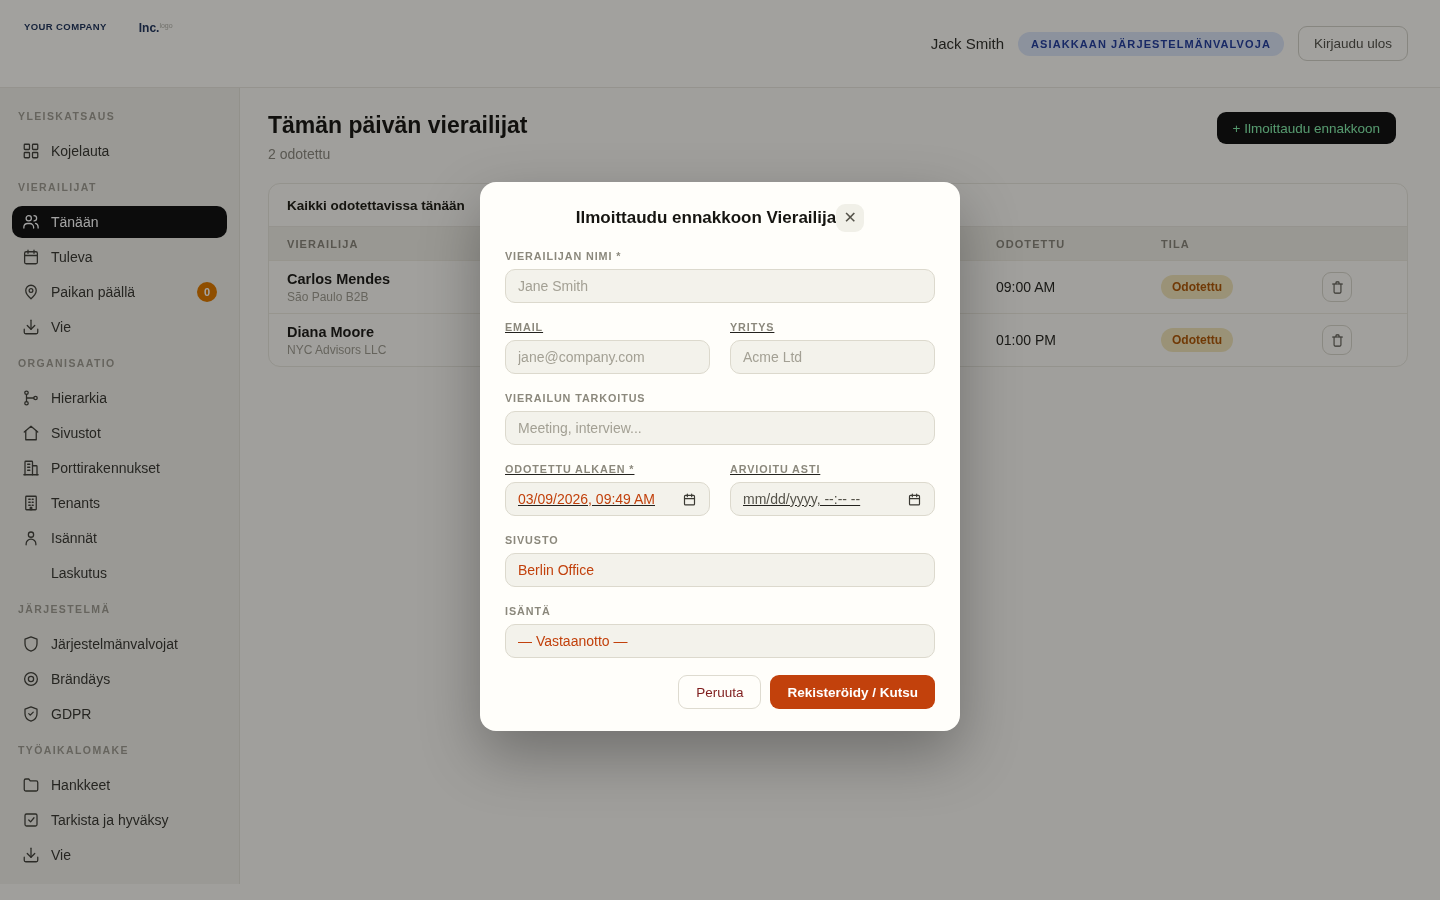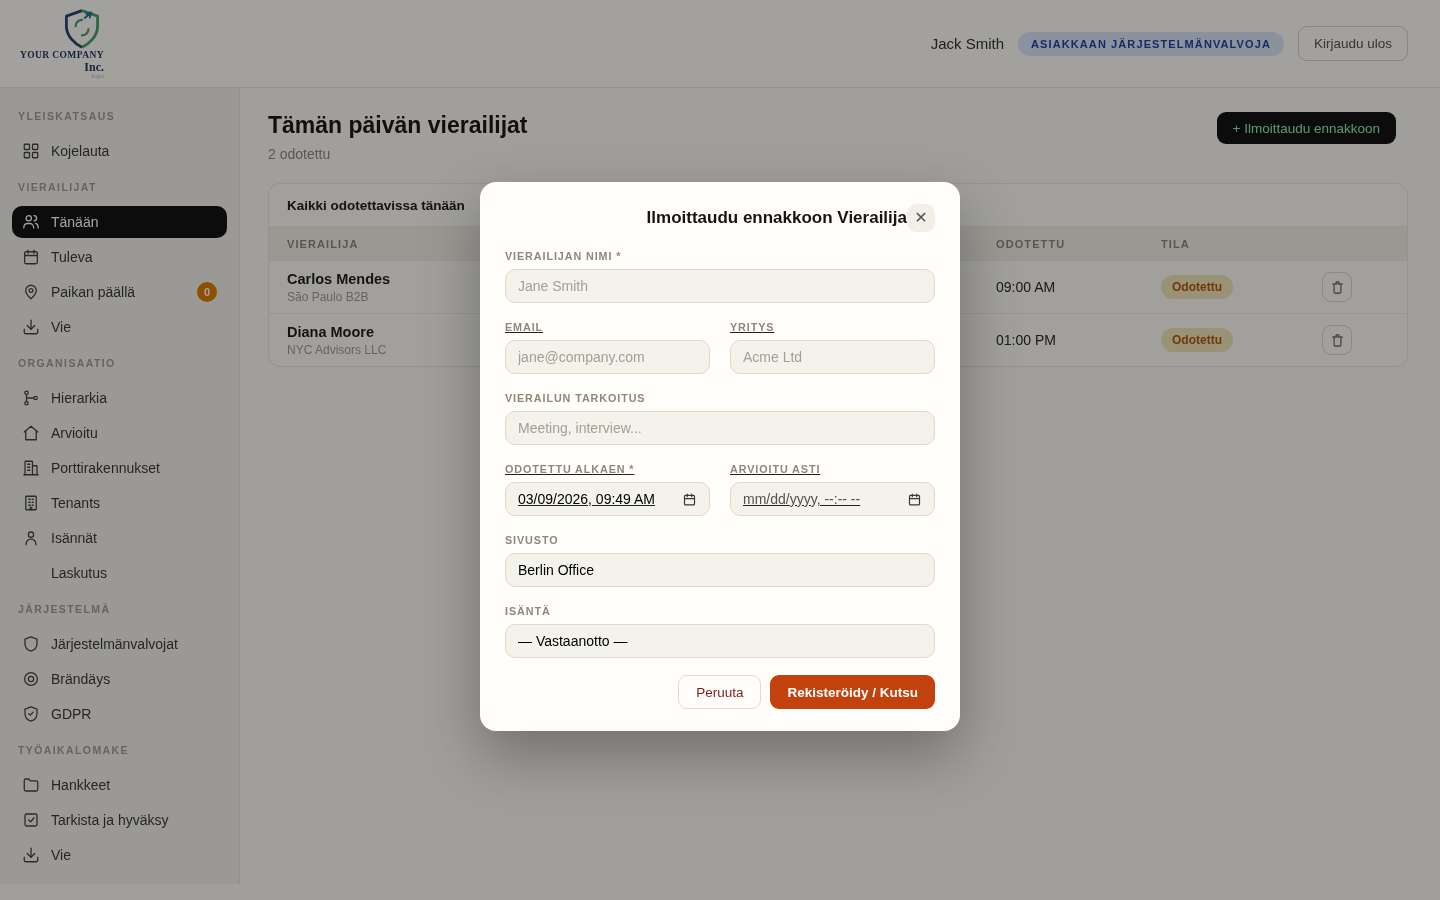--- a/index.html
+++ b/index.html
@@ -1,21 +1,21 @@
 <!DOCTYPE html>
 <html><head>
 <meta charset="utf-8">
 <style>
   * { margin:0; padding:0; box-sizing:border-box; }
   html,body { width:1440px; height:900px; overflow:hidden; }
   body { font-family:"Liberation Sans", sans-serif; background:#faf9f4; color:#23221e; position:relative; }
 
   
   .header { height:88px; background:#fdfcf8; border-bottom:1px solid #e9e7df; display:flex; align-items:center; padding:0 32px 0 24px; }
-  .logo { display:flex; flex-direction:column; align-items:flex-end; width:80px; line-height:1.05;font-family:Liberation Serif, serif; }
+  .logo { display:flex; align-items:flex-start; width:80px; line-height:1.05; }
   .logo-co { font-size:9.5px; font-weight:bold; color:#24385e; letter-spacing:.4px; white-space:nowrap; }
   .logo-inc { font-size:12px; font-weight:bold; color:#24385e;margin-left:32px; }
   .logo-cap { font-size:7px; color:#b3b1a8; }
   .hspacer { flex:1; }
   .hright { display:flex; align-items:center; gap:14px; }
   .user-name { font-size:15px; color:#33322c; }
   .role-badge { background:#dbe4f6; color:#27419e; font-size:11px; font-weight:bold; letter-spacing:1.1px; padding:6px 13px; border-radius:999px; }
   .logout-btn { background:transparent; border:1px solid #d4d2c8; border-radius:9px; padding:9px 15px; font-size:13.5px; color:#55534b; font-family:inherit; cursor:pointer; }
 
   
@@ -44,30 +44,30 @@
   .v-name { font-size:14.5px; font-weight:bold; color:#201f1b; }
   .v-co { font-size:12px; color:#a09d92; margin-top:3px; }
   .v-time { font-size:14px; color:#2a2924; }
   .status-badge { display:inline-block; background:#f1e5ba; color:#b05a0a; font-size:12px; font-weight:bold; padding:5px 11px; border-radius:999px; }
   .trash-btn { width:30px; height:30px; border:1px solid #d8d6cb; background:transparent; border-radius:9px; display:flex; align-items:center; justify-content:center; cursor:pointer; }
   .trash-btn svg { width:15px; height:15px; stroke:#55534a; stroke-width:1.7; fill:none; stroke-linecap:round; stroke-linejoin:round; }
 
   
   .scrim { position:absolute; inset:0; background:rgba(0,0,0,0.36); z-index:10; }
   .modal { position:absolute; z-index:11; top:182px; left:50%; transform:translateX(-50%); width:480px; background:#fffefa; border-radius:16px; box-shadow:0 24px 60px rgba(0,0,0,.30); padding:22px 25px 22px; }
-  .modal-head { display:flex; align-items:center; justify-content:flex-end; }
+  .modal-head { display:flex; align-items:center; justify-content:center; }
   .modal-title { font-size:17px; font-weight:bold; color:#161511; }
   .close-btn { width:28px; height:28px; border:none; border-radius:9px; background:#f1f0e8; color:#55534a; font-size:16px; line-height:1; cursor:pointer; display:flex; align-items:center; justify-content:center; font-family:inherit; }
   .field { margin-top:18px; }
   .field:first-of-type { margin-top:16px; }
   .flabel { display:block; font-size:10.8px; font-weight:bold; letter-spacing:.9px; color:#8b887c; margin-bottom:7px; text-transform:uppercase; }
   .tinput { width:100%; height:34px; background:#f3f2eb; border:1px solid #dcd9cd; border-radius:10px; padding:0 12px; font-size:14px; color:#33322c; font-family:inherit; }
   .tinput::placeholder { color:#a3a094; opacity:1; }
   .fake-input { width:100%; height:34px; background:#f3f2eb; border:1px solid #dcd9cd; border-radius:10px; padding:0 12px; font-size:14px; display:flex; align-items:center; justify-content:space-between; cursor:pointer; }
-  .fi-value { color:#000000; }
+  .fi-value { color:#c2410c; }
   .fi-ph { color:#55534a; }
   .fake-input svg { width:15px; height:15px; stroke:#3a3933; stroke-width:1.9; fill:none; stroke-linecap:round; }
   .two-col { display:flex; gap:20px;text-decoration:underline; }
   .two-col > div { flex:1; }
   .modal-actions { margin-top:17px; display:flex; justify-content:flex-end; gap:9px; }
   .btn-cancel { background:#fffefa; border:1px solid #dedbd0; border-radius:9px; height:34px; padding:0 17px; font-size:13.5px; color:#7f1d1d; font-family:inherit; cursor:pointer; }
   .btn-submit { background:#c2410c; border:none; border-radius:9px; height:34px; padding:0 17px; font-size:13.5px; font-weight:bold; color:#fff; font-family:inherit; cursor:pointer; }
 </style>
 </head>
 <body>
@@ -160,21 +160,21 @@
       </span>
     <span>Hierarkia</span>
   </div>
   <div class="nav-item">
     <span class="nico">
         <svg viewBox="0 0 24 24">
           <path d="M3 10.8 12 3l9 7.8"></path>
           <path d="M5 9.2V21h14V9.2"></path>
         </svg>
       </span>
-    <span>Arvioitu</span>
+    <span>Sivustot</span>
   </div>
   <div class="nav-item">
     <span class="nico">
         <svg viewBox="0 0 24 24">
           <path d="M4 21V4a1 1 0 0 1 1-1h8a1 1 0 0 1 1 1v17"></path>
           <path d="M14 9h5a1 1 0 0 1 1 1v11"></path>
           <path d="M2.5 21h19"></path>
           <path d="M7.5 7h3M7.5 11h3M7.5 15h3"></path>
         </svg>
       </span>

